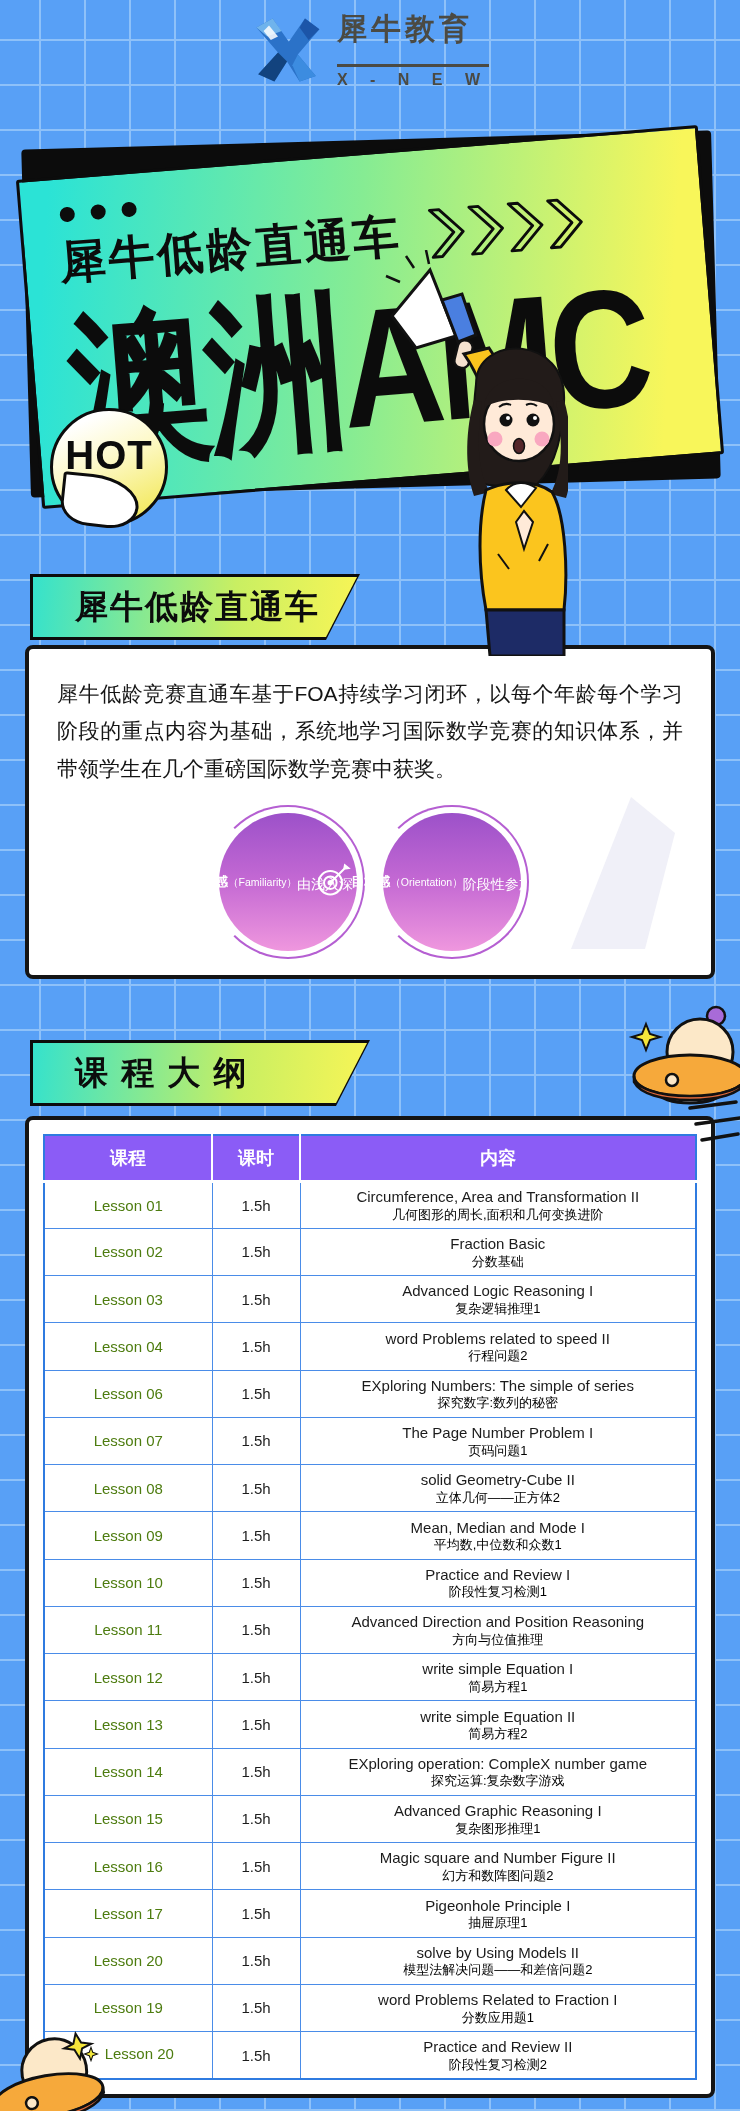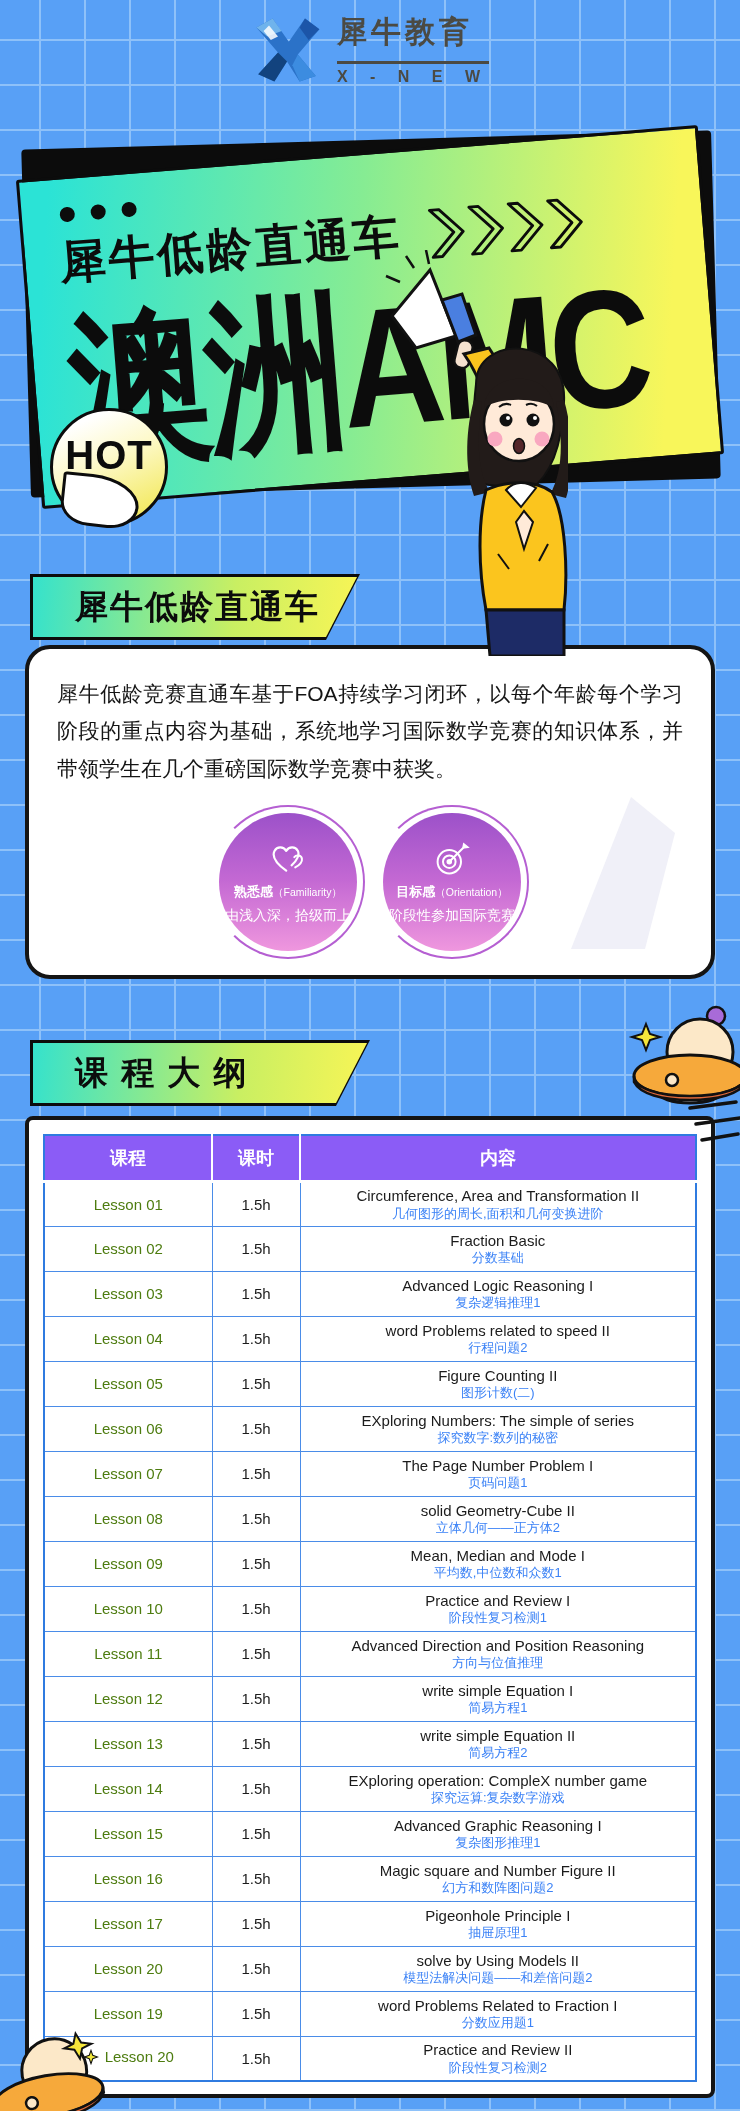--- a/index.html
+++ b/index.html
@@ -14,21 +14,21 @@
     background-size:45px 45px;
     background-position:-6px -6px;
   }
 
   
   .hdr { position:absolute; top:6px; left:0; width:740px; height:86px;
          display:flex; align-items:center; justify-content:center; gap:14px; }
   .hdr .logo { width:72px; height:72px; }
   .brand { color:#4b4a43; text-align:left; }
   .brand .cn { font-size:30px; font-weight:900; letter-spacing:4px;
-               border-bottom:3px solid #4b4a43; padding-bottom:8px; }
+               border-bottom:3px solid #4b4a43; padding-bottom:14px; }
   .brand .en { font-size:16px; font-weight:700; letter-spacing:9px; margin-top:4px; }
 
   
   .hero-shadow { position:absolute; left:26px; top:140px; width:690px; height:348px;
                  background:#0c0c0c; transform:rotate(-1.6deg); border-radius:4px; }
   .hero-card { position:absolute; left:28px; top:152px; width:684px; height:330px;
                background:linear-gradient(98deg,#2be3d6 4%,#86ec93 48%,#f8f65a 92%);
                border:3px solid #0c0c0c; border-radius:3px;
                transform:rotate(-4.6deg); padding:22px 30px 0 34px; z-index:2; }
   .dots { display:flex; gap:16px; margin:6px 0 10px 4px; }
@@ -58,29 +58,29 @@
                  clip-path:polygon(0 0,100% 0,calc(100% - 34px) 100%,0 100%); padding:3px 3px;
                  position:relative; }
   .badge-inner { position:absolute; inset:3px; background:linear-gradient(95deg,#35e2cc,#c9ef62 62%,#f8f556);
                  clip-path:polygon(0 0,100% 0,calc(100% - 31px) 100%,0 100%);
                  display:flex; align-items:center; }
   .badge-inner span { font-size:33px; font-weight:900; color:#0c0c0c; padding-left:42px; letter-spacing:2px; }
 
   
   .wcard { position:absolute; left:25px; width:690px; background:#fff;
            border:4px solid #141414; border-radius:8px; }
-  .intro-card { top:645px; padding:26px 28px 14px 28px;border-radius:25px; }
+  .intro-card { top:645px; padding:26px 28px 14px 28px; }
   .intro-par { font-size:21px; line-height:1.78; color:#151515; font-weight:500; text-align:justify; }
 
   .features { position:relative; margin-top:16px; height:158px;
               display:flex; justify-content:center; align-items:center; gap:26px; }
   .features .watermark { position:absolute; right:6px; top:-14px; width:120px; height:172px; z-index:0; }
   .feature { position:relative; z-index:1; width:138px; height:138px; border-radius:50%;
              background:linear-gradient(180deg,#9c51c9 0%,#c368d3 48%,#ef97de 100%);
-             color:#fff; display:flex; flex-direction:column; align-items:center;
+             color:#fff; display:flex; flex-direction:row; align-items:center;
              justify-content:center; text-align:center; }
   .feature::before { content:""; position:absolute; inset:-8px; border-radius:50%;
                      border:2px solid #b55fd2; border-left-color:transparent; }
   .feature:nth-child(2)::before { transform:rotate(80deg); }
   .feature:nth-child(3)::before { transform:rotate(200deg); }
   .f-icon { height:38px; display:flex; align-items:flex-end; justify-content:center; margin-bottom:6px; }
   .f-icon svg { width:36px; height:36px; }
   .f-title { font-size:13px; font-weight:700; white-space:nowrap; }
   .f-title span { font-size:10.5px; font-weight:400; }
   .f-desc { font-size:14px; margin-top:6px; white-space:nowrap; }
@@ -95,21 +95,21 @@
           border:2px solid #2f7be0; }
   thead th { background:#8b5cf6; color:#fff; font-size:18px; font-weight:700;
              height:46px; border-bottom:3px solid #fff; }
   thead th + th { border-left:2px solid #fff; }
   col.c1 { width:168px; } col.c2 { width:88px; }
   tbody td { border:1px solid #4a8ce8; background:#fff; text-align:center;
              height:45px; padding:2px 4px; }
   .c-lesson { font-size:15px; color:#4d7c0f; }
   .c-hours { font-size:15px; color:#1c1c1c; }
   .c-content .en { font-size:15px; color:#1b1b1b; line-height:1.3; }
-  .c-content .cn { font-size:13px; color:#3b82f6; line-height:1.25; }
+  .c-content .cn { font-size:13px; color:#000000; line-height:1.25; }
   .star-ico { display:inline-block; vertical-align:-3px; margin-right:6px; }
   .star-ico svg { width:16px; height:16px; }
 
   .ufo-top { position:absolute; left:628px; top:1004px; width:120px; height:112px; z-index:1; }
   .speedlines { position:absolute; left:688px; top:1100px; width:52px; height:48px; z-index:2; }
   .ufo-bottom { position:absolute; left:-22px; top:2026px; width:132px; height:110px;
                 transform:rotate(-10deg); z-index:6; }
 </style>
 </head>
 <body>
@@ -302,30 +302,20 @@
     <td class="c-lesson">
       <span>Lesson 04</span>
     </td>
     <td class="c-hours">1.5h</td>
     <td class="c-content">
       <div class="en">word Problems related to speed II</div>
       <div class="cn">行程问题2</div>
     </td>
   </tr>
 
-  <tr>
-    <td class="c-lesson">
-      <span>Lesson 05</span>
-    </td>
-    <td class="c-hours">1.5h</td>
-    <td class="c-content">
-      <div class="en">Figure Counting II</div>
-      <div class="cn">图形计数(二)</div>
-    </td>
-  </tr>
 
   <tr>
     <td class="c-lesson">
       <span>Lesson 06</span>
     </td>
     <td class="c-hours">1.5h</td>
     <td class="c-content">
       <div class="en">EXploring Numbers: The simple of series</div>
       <div class="cn">探究数字:数列的秘密</div>
     </td>

